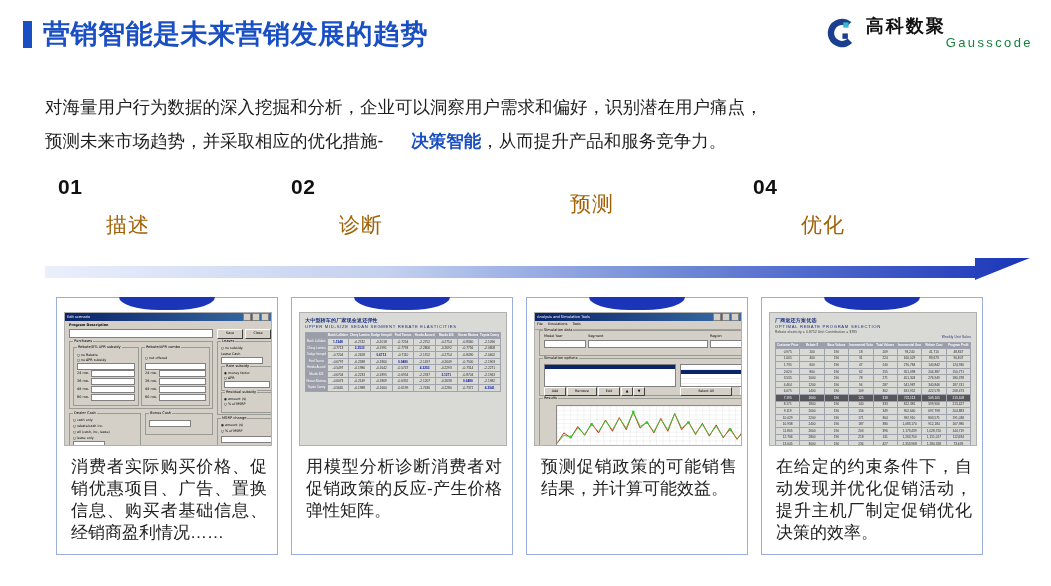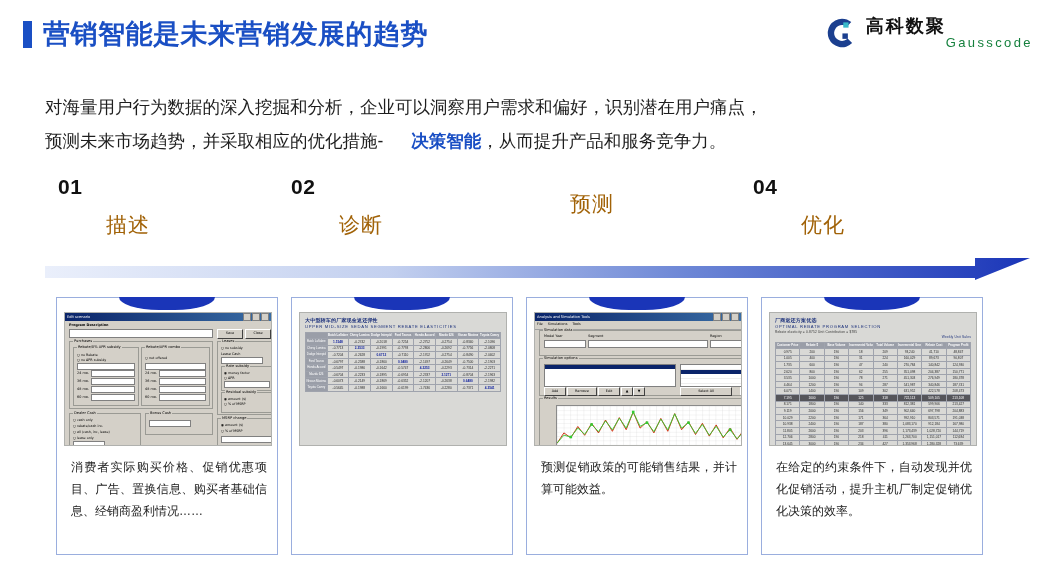--- a/index.html
+++ b/index.html
@@ -159,21 +159,21 @@
     background: #c8c9c6;
     overflow: hidden;
     border: 1px solid #b0b1ae;
     box-sizing: border-box;
   }
   .card-caption {
     position: absolute;
     left: 14px;
     top: 158px;
     width: 196px;
-    font-size: 12px;
+    font-size: 17px;
     line-height: 22px;
     color: #222;
     text-align: justify;
   }
 
   
   .win {
     position: absolute;
     inset: 0;
     background: #d4d0c8;
@@ -539,20 +539,21 @@
                 <td>-0.6199</td>
                 <td>-1.7436</td>
                 <td>-0.2280</td>
                 <td>-0.7371</td>
                 <td class="diag">4.2541</td>
               </tr>
             </tbody>
         </table>
       </div>
     </div>
+    <div class="card-caption">用模型分析诊断消费者对促销政策的反应-产生价格弹性矩阵。</div>
   </div>
 
   <div class="card" style="left:526px">
     <div class="card-tab"></div>
     <div class="card-shot">
       <div class="win">
         <div class="win-title">
           <span class="win-title-text">Analysis and Simulation Tools</span>
           <span class="win-btns">
             <i class="win-btn"></i>

